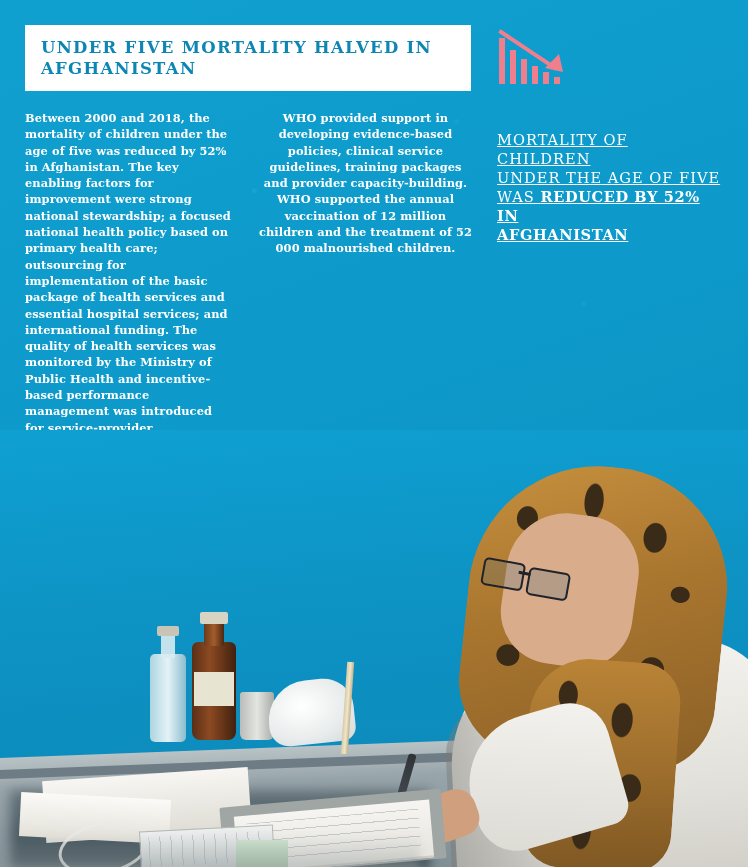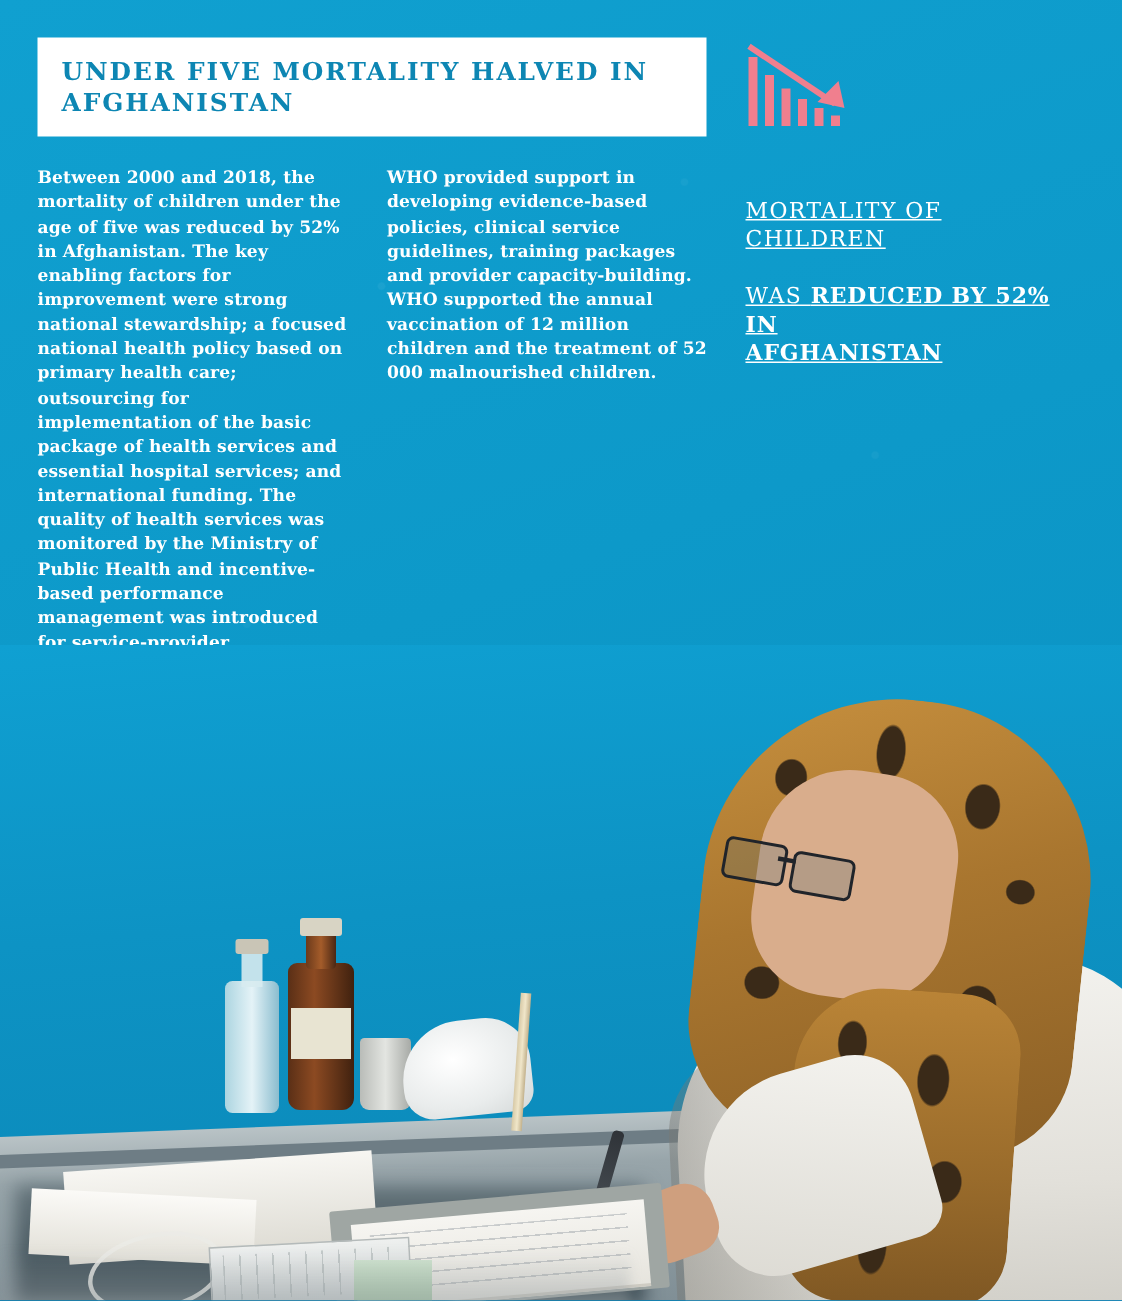--- a/index.html
+++ b/index.html
@@ -68,21 +68,21 @@
     position: absolute;
     color: #ffffff;
     font-family: "DejaVu Serif", serif;
     font-size: 11.4px;
     line-height: 16.3px;
     font-weight: bold;
     letter-spacing: 0.1px;
   }
   .col p { margin: 0; }
   .col-1 { left: 25px; top: 110px; width: 207px; }
-  .col-2 { left: 258px; top: 110px; width: 215px; }
+  .col-2 { left: 258px; top: 110px; width: 215px; text-align: center; }
 
   
   .rail {
     position: absolute;
     left: 497px;
     top: 28px;
     width: 226px;
   }
   .rail-icon {
     width: 80px;
@@ -490,21 +490,21 @@
         <rect x="57" y="49" width="6" height="7"></rect>
       </g>
       <g fill="none" stroke="#f07f8e" stroke-width="4" stroke-linecap="square">
         <path d="M4 4 L58 40"></path>
       </g>
       <polygon points="62,26 66,44 48,40" fill="#f07f8e"></polygon>
     </svg>
 
     <p class="rail-headline">
       <span class="plain">MORTALITY OF CHILDREN</span><br>
-      <br>
+      <span class="plain">UNDER THE AGE OF FIVE</span><br>
       <span class="plain">WAS </span><span class="hl">REDUCED BY 52% IN</span><br>
       <span class="hl">AFGHANISTAN</span>
     </p>
   </div>
 
   <div class="photo">
     <div class="photo-bg"></div>
 
     <div class="table-top"></div>
     <div class="table-edge"></div>

